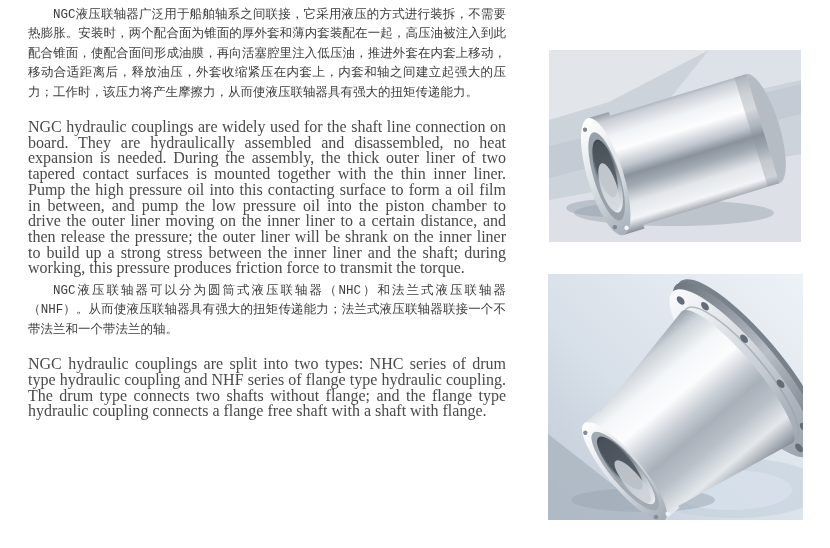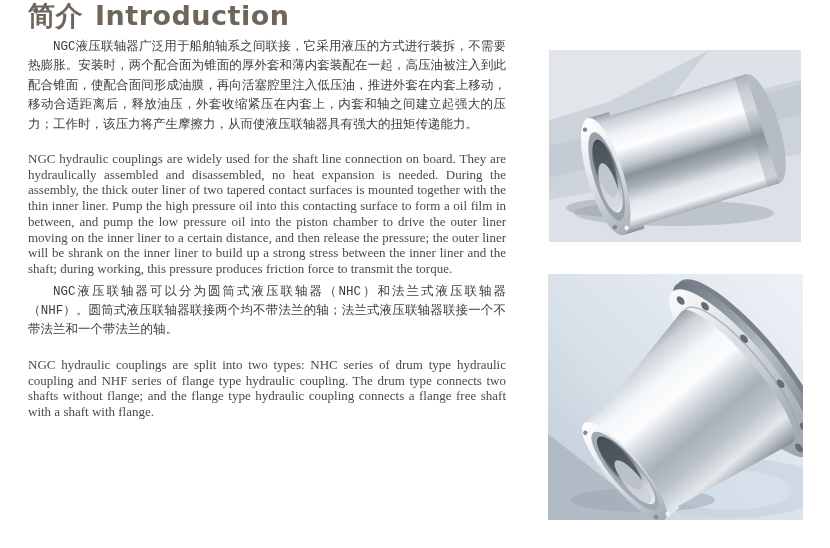--- a/index.html
+++ b/index.html
@@ -6,42 +6,39 @@
   body{width:830px;height:548px;background:#ffffff;overflow:hidden;position:relative;
        font-family:"Liberation Serif",serif;}
   .text-col{position:absolute;left:28px;top:0;width:478px;}
   h1.section-heading{margin:0;font-family:"DejaVu Sans",sans-serif;font-weight:bold;
        font-size:27px;line-height:32px;color:#6e665c;letter-spacing:.5px;}
   h1.section-heading .zh{margin-right:12px;}
   h1#heading-type{margin-top:30px;}
   p{margin:0;text-align:justify;}
   p.zh{font-size:12.5px;line-height:19.4px;color:#3c3c3c;text-indent:2em;margin-top:6px;
        font-family:Liberation Mono, monospace;}
-  p.en{font-size:13px;line-height:15.7px;color:#4a4a4a;margin-top:16px;
+  p.en{font-size:16px;line-height:15.7px;color:#4a4a4a;margin-top:16px;
        font-family:"Liberation Serif",serif;}
   figure{margin:0;position:absolute;}
   #figure-drum{left:549px;top:50px;width:252px;height:192px;}
   #figure-flange{left:548px;top:274px;width:255px;height:246px;}
   svg{display:block;}
 </style>
 </head>
 <body>
 
 <div class="text-col">
 
-  <h1 class="section-heading" id="heading-intro">
-    <span class="zh">简介</span><span class="en">Introduction</span>
-  </h1>
 
   <p class="zh">NGC液压联轴器广泛用于船舶轴系之间联接，它采用液压的方式进行装拆，不需要热膨胀。安装时，两个配合面为锥面的厚外套和薄内套装配在一起，高压油被注入到此配合锥面，使配合面间形成油膜，再向活塞腔里注入低压油，推进外套在内套上移动，移动合适距离后，释放油压，外套收缩紧压在内套上，内套和轴之间建立起强大的压力；工作时，该压力将产生摩擦力，从而使液压联轴器具有强大的扭矩传递能力。</p>
 
   <p class="en">NGC hydraulic couplings are widely used for the shaft line connection on board. They are hydraulically assembled and disassembled, no heat expansion is needed. During the assembly, the thick outer liner of two tapered contact surfaces is mounted together with the thin inner liner. Pump the high pressure oil into this contacting surface to form a oil film in between, and pump the low pressure oil into the piston chamber to drive the outer liner moving on the inner liner to a certain distance, and then release the pressure; the outer liner will be shrank on the inner liner to build up a strong stress between the inner liner and the shaft; during working, this pressure produces friction force to transmit the torque.</p>
 
 
-  <p class="zh">NGC液压联轴器可以分为圆筒式液压联轴器（NHC）和法兰式液压联轴器（NHF）。圆筒式液压联轴器联接两个均不带法兰的轴；法兰式液压联轴器联接一个不带法兰和一个带法兰的轴。</p>
+  <p class="zh">NGC液压联轴器可以分为圆筒式液压联轴器（NHC）和法兰式液压联轴器（NHF）。从而使液压联轴器具有强大的扭矩传递能力；法兰式液压联轴器联接一个不带法兰和一个带法兰的轴。</p>
 
   <p class="en">NGC hydraulic couplings are split into two types: NHC series of drum type hydraulic coupling and NHF series of flange type hydraulic coupling. The drum type connects two shafts without flange; and the flange type hydraulic coupling connects a flange free shaft with a shaft with flange.</p>
 
 </div>
 
 <figure id="figure-drum">
   <svg viewBox="0 0 252 192" width="252" height="192">
     <defs>
       <linearGradient id="s1m" x1="0" y1="-62" x2="0" y2="62" gradientUnits="userSpaceOnUse">
         <stop offset="0" stop-color="#8f97a0"></stop>

